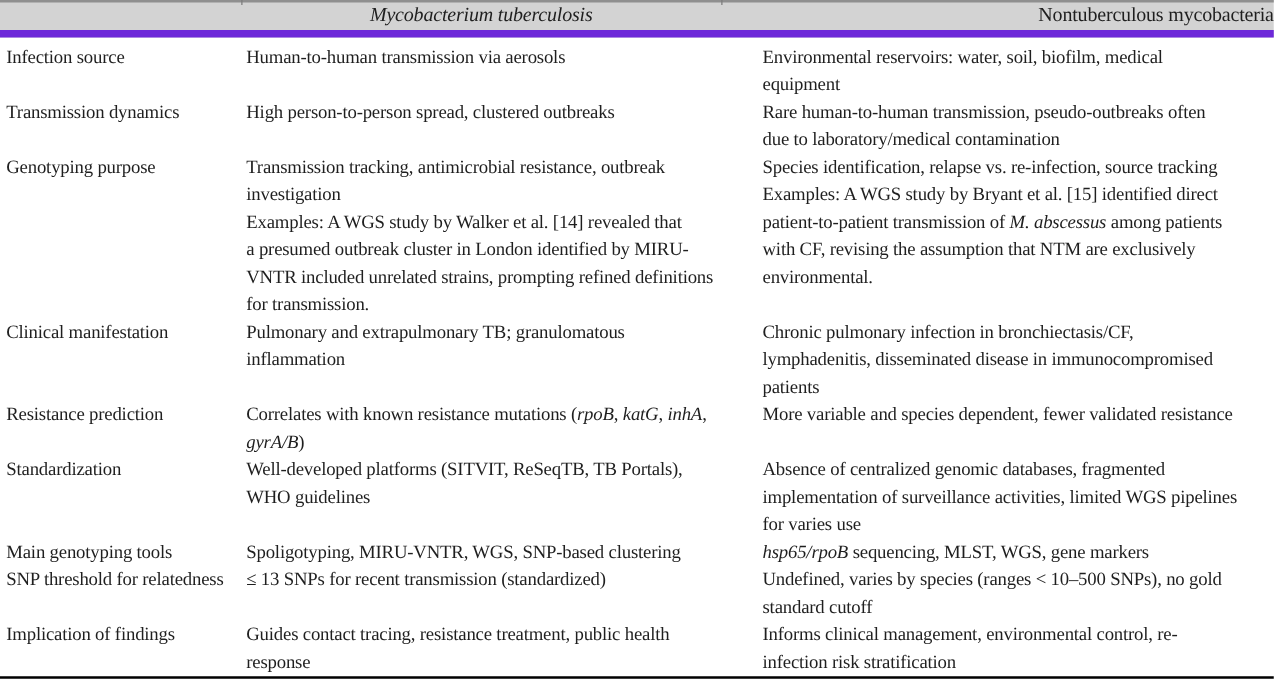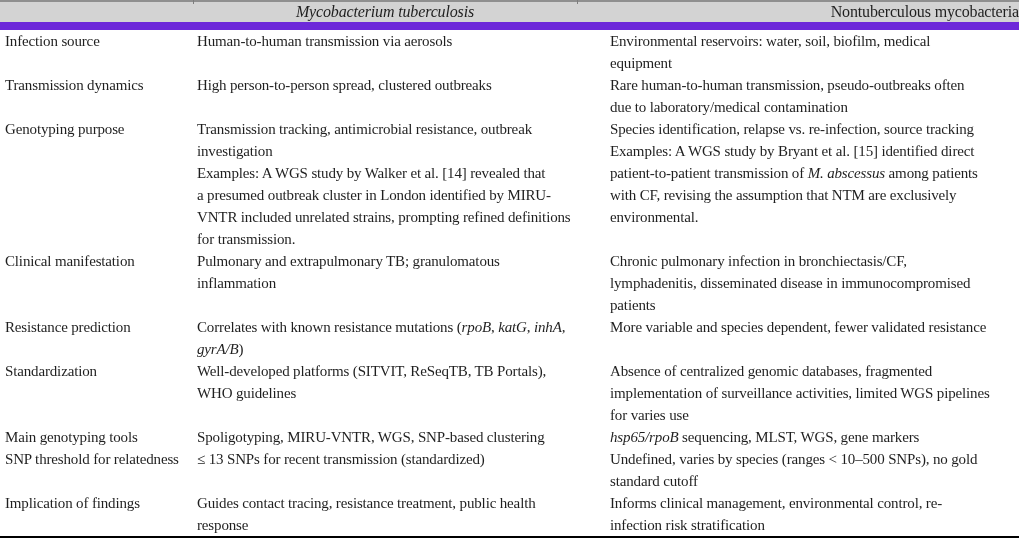--- a/index.html
+++ b/index.html
@@ -16,32 +16,32 @@
   .table { position: relative; width: 1019px; }
 
   
   .thead {
     display: flex;
     align-items: center;
     height: 30px;
     box-sizing: border-box;
     background: #d3d3d3;
     border-top: 2px solid #8f8f8f;
-    border-bottom: 8px solid #6d28d9;
+    border-bottom: 6px solid #6d28d9;
   }
   .hc { box-sizing: border-box; }
   .c1h { width: 193px; flex: none; }
   .c2h { width: 384px; flex: none; text-align: center; font-style: italic; font-size: 16px; }
   .c3h { flex: 1; text-align: right; font-size: 16px; }
   .tick { position: absolute; top: 0; width: 1px; height: 4px; background: #7d7d7d; }
   .tick1 { left: 193px; }
   .tick2 { left: 577px; }
 
   
-  .tbody { padding-top: 0; }
+  .tbody { padding-top: 5px; }
   .row { display: flex; align-items: flex-start; }
   .c1 { width: 197px; flex: none; box-sizing: border-box; padding-left: 5px; white-space: nowrap; }
   .c2 { width: 380px; flex: none; }
   .c3 { flex: 1; min-width: 0; box-sizing: border-box; padding-left: 33px; }
   .line { height: 22px; white-space: nowrap; }
   .it { font-style: italic; }
 
   .bottom-rule { height: 2px; background: #000000; width: 1019px; }
 </style>
 </head>

